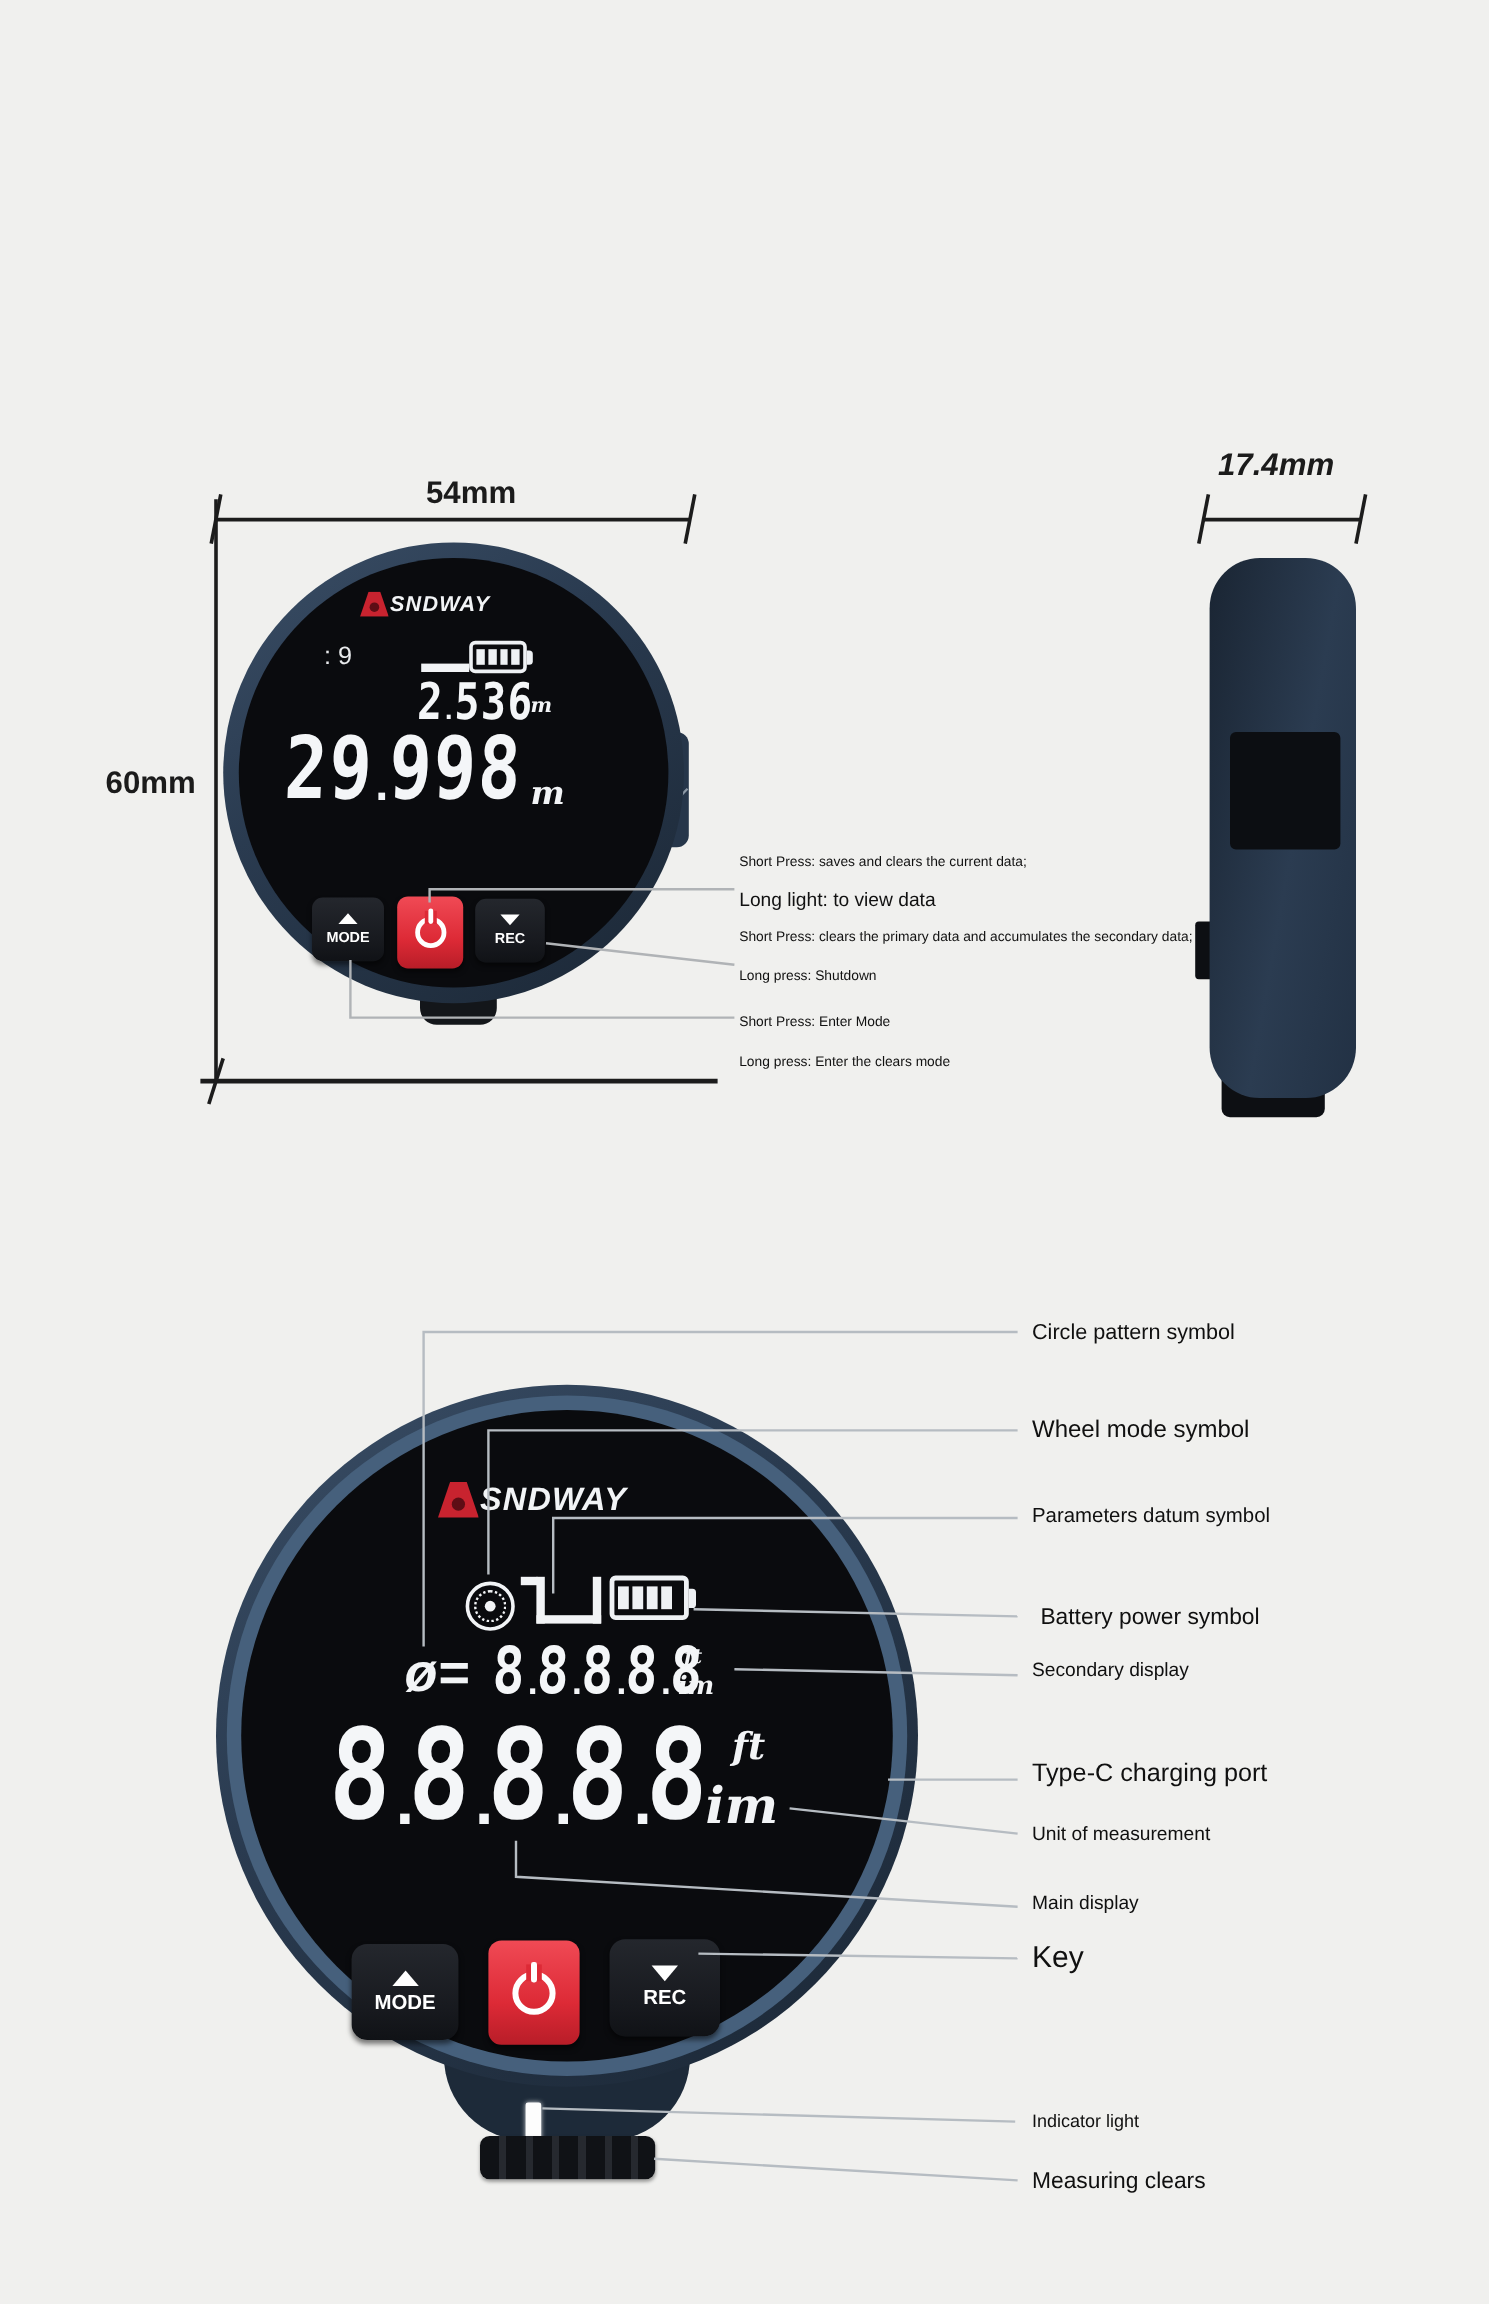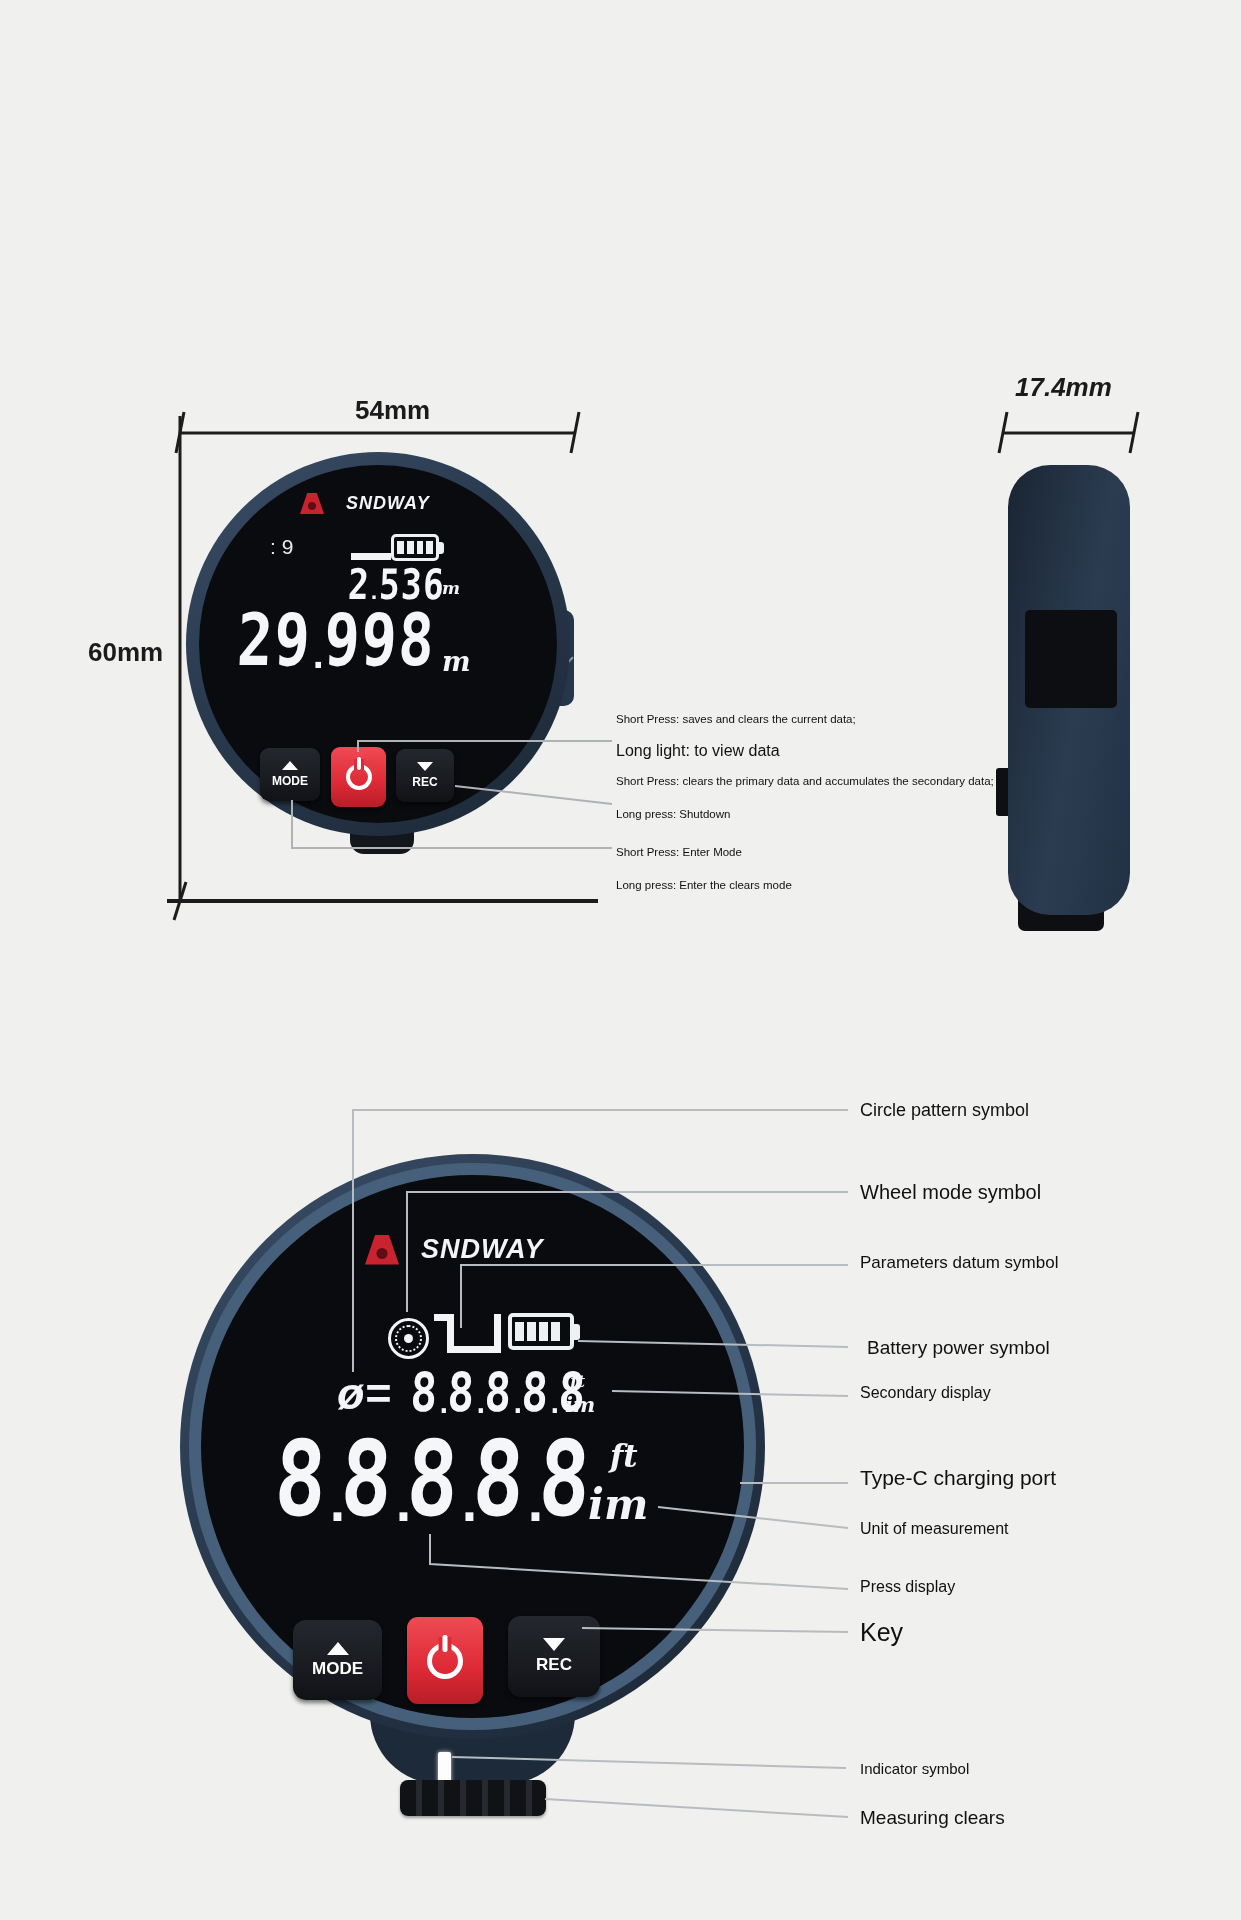--- a/index.html
+++ b/index.html
@@ -19,21 +19,21 @@
   .ann-lg { font-size:16px; font-weight:400; }
   .plabel { position:absolute; left:860px; color:#101010; white-space:nowrap; transform:translateY(-50%); }
 
   
   .dev-ring { position:absolute; inset:0; border-radius:50%;
     background:linear-gradient(145deg,#3a4e66 0%,#2a3b50 40%,#1b2735 100%); }
   .dev-ring2 { position:absolute; border-radius:50%; background:#46607c; }
   .dev-face { position:absolute; border-radius:50%; background:#0a0b0e; }
 
   
-  .logo { position:absolute; display:flex; align-items:center; gap:22px; }
+  .logo { position:absolute; display:flex; align-items:center; gap:1px; }
   .logo-tri { position:relative; display:block; background:#c8232f;
     clip-path:polygon(30% 0,70% 0,100% 100%,0 100%); }
   .logo-dot { position:absolute; left:50%; bottom:18%; transform:translateX(-50%); border-radius:50%; background:#5e0d15; }
   .logo-text { font-style:italic; font-weight:700; color:#f2f4f6; letter-spacing:1px; }
 
   
   .lcd { color:#f2f4f6; }
   .seg { position:absolute; display:flex; align-items:flex-end; color:#f4f6f8; }
   .seg .dg { display:block; text-align:center; font-family:"DejaVu Sans Mono", monospace; font-weight:700; transform:scaleX(.82) skewX(-3deg); }
   .seg .dp { display:block; text-align:center; font-family:"DejaVu Sans Mono", monospace; font-weight:700; }
@@ -279,18 +279,18 @@
     </g>
   </svg>
 
   <div class="plabel" style="top:1110px; font-size:18px;">Circle pattern symbol</div>
   <div class="plabel" style="top:1192px; font-size:20px;">Wheel mode symbol</div>
   <div class="plabel" style="top:1263px; font-size:17px;">Parameters datum symbol</div>
   <div class="plabel" style="top:1348px; left:867px; font-size:19px;">Battery power symbol</div>
   <div class="plabel" style="top:1393px; font-size:16px;">Secondary display</div>
   <div class="plabel" style="top:1478px; font-size:21px;">Type-C charging port</div>
   <div class="plabel" style="top:1529px; font-size:16px;">Unit of measurement</div>
-  <div class="plabel" style="top:1587px; font-size:16px;">Press display</div>
+  <div class="plabel" style="top:1587px; font-size:16px;">Main display</div>
   <div class="plabel" style="top:1632px; font-size:25px;">Key</div>
-  <div class="plabel" style="top:1768px; font-size:15px;">Indicator symbol</div>
+  <div class="plabel" style="top:1768px; font-size:15px;">Indicator light</div>
   <div class="plabel" style="top:1818px; font-size:19px;">Measuring clears</div>
 
 </div>
 
 </body></html>

